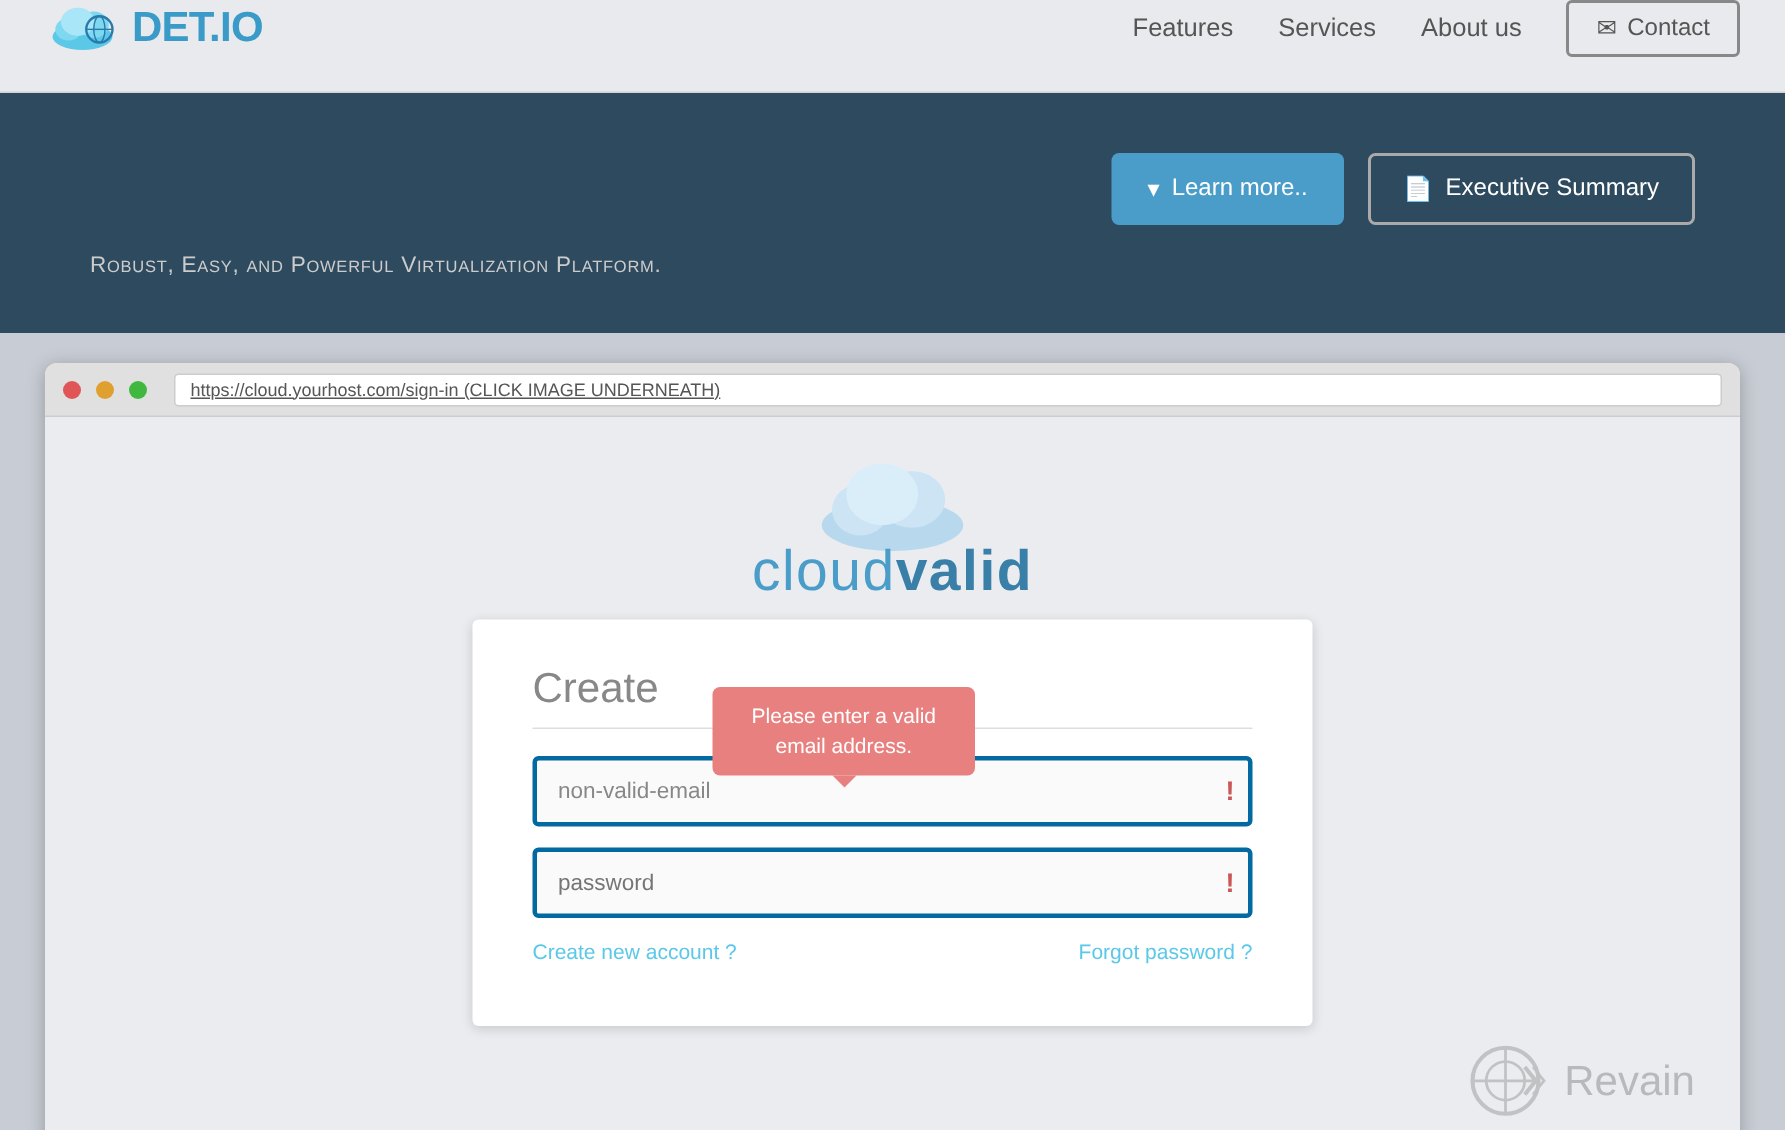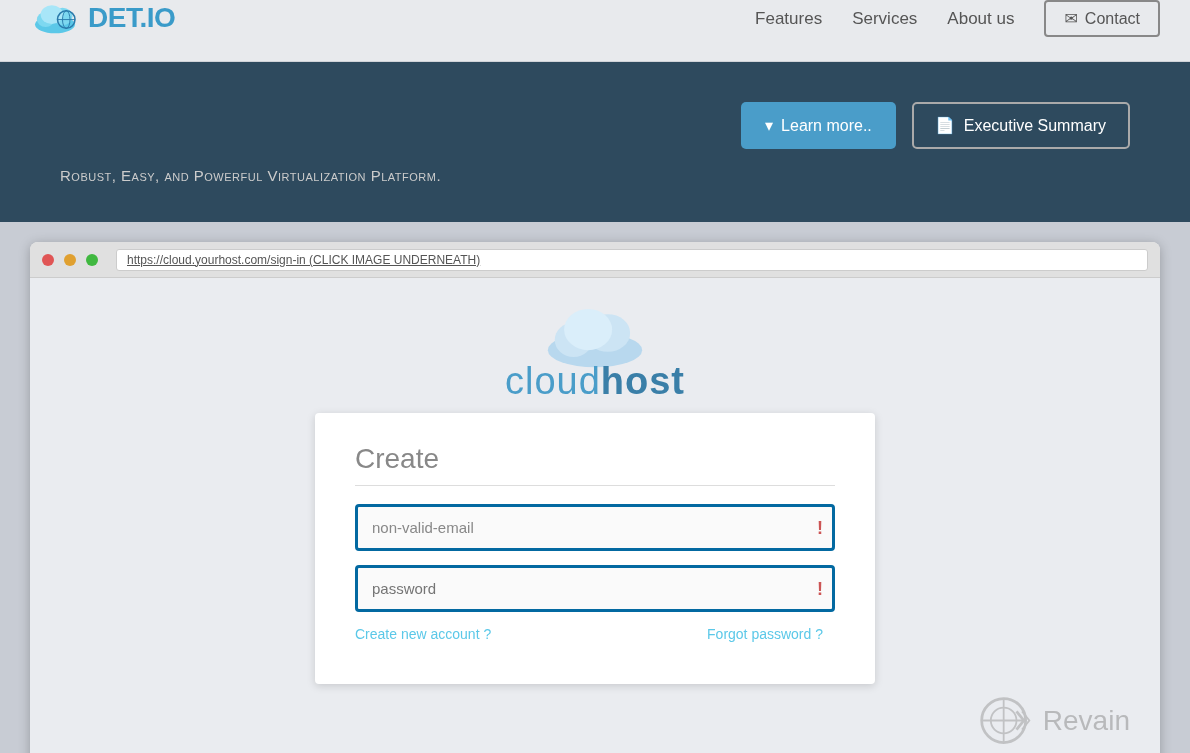--- a/index.html
+++ b/index.html
@@ -251,21 +251,21 @@
       right: 12px;
       top: 50%;
       transform: translateY(-50%);
       color: #cc5555;
       font-size: 18px;
       font-weight: 700;
     }
     .login-links-row {
       display: flex;
       justify-content: space-between;
-      margin: 8px 12px 12px 0;
+      margin: 8px 0 12px 0;
     }
     .login-link {
       color: #5bc8e8;
       font-size: 14px;
       text-decoration: none;
       cursor: pointer;
     }
 
     
     .revain-watermark {
@@ -344,27 +344,30 @@
     <div class="browser-content">
 
       <div class="cloudhost-header">
         <svg class="cloud-svg" viewBox="0 0 140 80" xmlns="http://www.w3.org/2000/svg">
           <ellipse cx="70" cy="60" rx="55" ry="20" fill="#b8d8ee"></ellipse>
           <ellipse cx="45" cy="48" rx="22" ry="20" fill="#cce4f4"></ellipse>
           <ellipse cx="85" cy="40" rx="26" ry="22" fill="#cce4f4"></ellipse>
           <ellipse cx="62" cy="36" rx="28" ry="24" fill="#daeefa"></ellipse>
         </svg>
         <div style="font-size:38px; font-weight:300; color:#4a9dc9; letter-spacing:1px; margin-top:-8px;">
-          <span>cloud</span><span style="font-weight:700; color:#3a7fa8;">host</span>
+          <span>cloud</span><span style="font-weight:700; color:#3a7fa8;">valid</span>
         </div>
       </div>
 
       <div class="login-card">
         <div class="login-title-row">
           <span class="login-title">Create</span>
+          <div class="tooltip-bubble">
+            <span>Please enter a valid email address.</span>
+          </div>
         </div>
         <hr class="login-divider">
 
         <div class="login-input-group">
           <input class="login-input" type="text" value="non-valid-email" style="">
           <span class="input-warning">!</span>
         </div>
 
         <div class="login-input-group">
           <input class="login-input" type="password" placeholder="password" style="">

